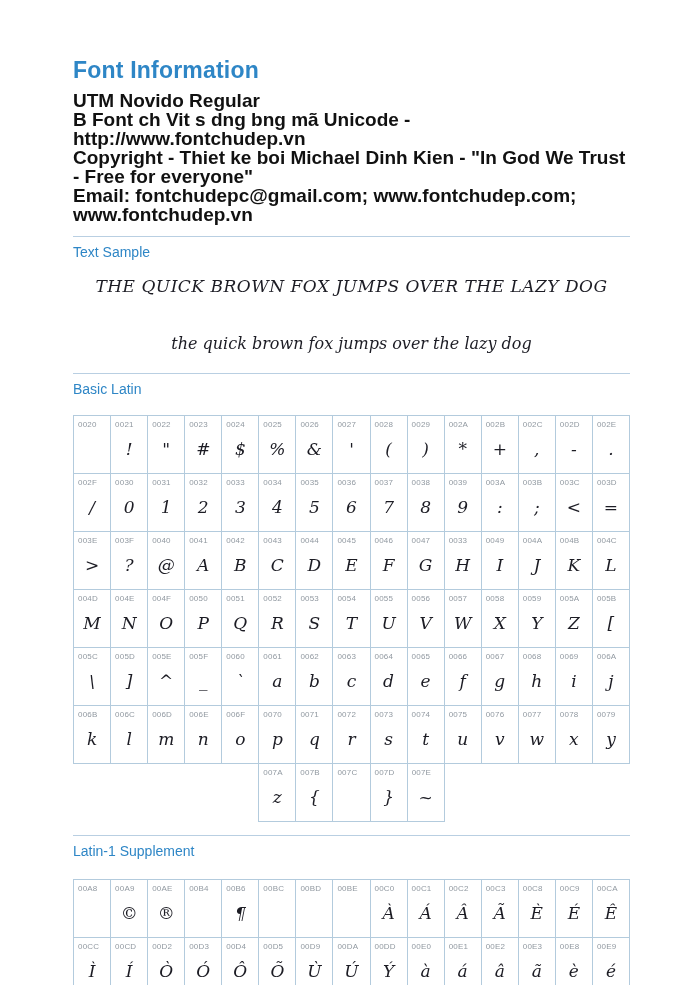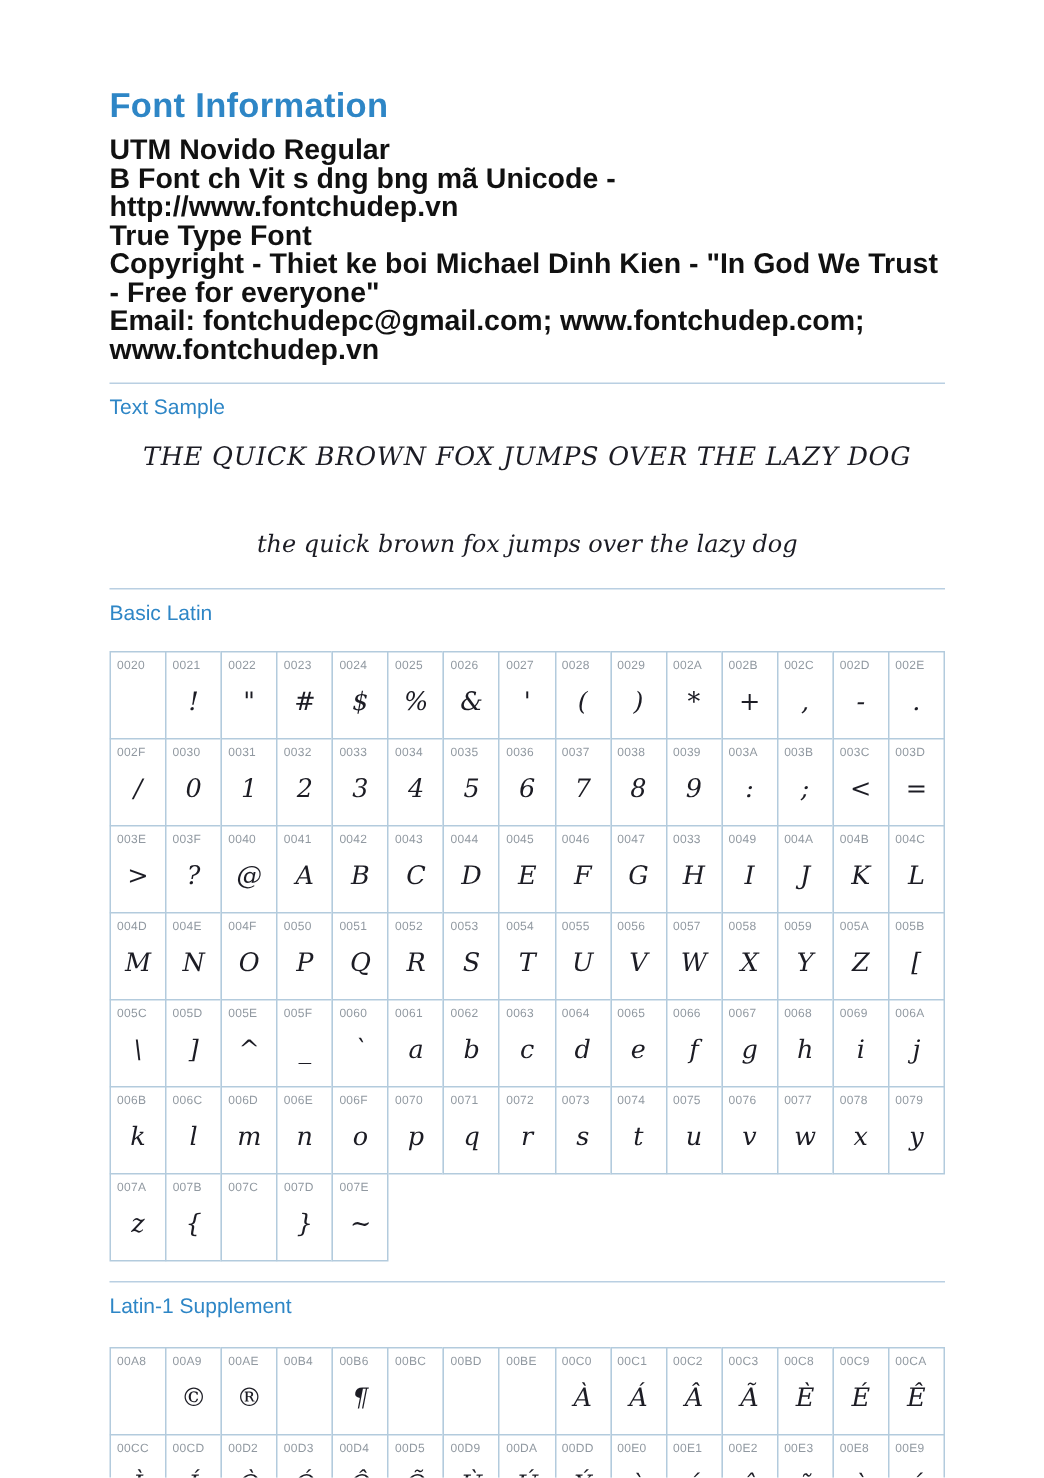--- a/index.html
+++ b/index.html
@@ -63,21 +63,21 @@
     margin-top: 38px;
     margin-bottom: 20px;
     text-align: center;
     font-family: "DejaVu Serif", serif;
     font-style: italic;
     font-size: 16px;
     color: #1c1c24;
   }
 
   .glyph-grid { margin-top: 18px; }
-  .grid-row { display: flex; }
+  .grid-row { display: flex; justify-content: center; }
   .grid-row + .grid-row { margin-top: -1px; }
   .cell {
     box-sizing: border-box;
     width: 38.1px;
     height: 59px;
     border: 1px solid #b3cbdd;
     display: flex;
     flex-direction: column;
     background: #ffffff;
   }
@@ -104,21 +104,20 @@
 </head>
 <body>
 
 <div class="page">
   <div class="content">
 
     <h1 class="title">Font Information</h1>
 
     <div class="info-line">UTM Novido Regular</div>
     <div class="info-line">B Font ch Vit s dng bng mã Unicode - http://www.fontchudep.vn</div>
-    <div class="info-line">True Type Font</div>
     <div class="info-line">Copyright - Thiet ke boi Michael Dinh Kien - "In God We Trust - Free for everyone"</div>
     <div class="info-line">Email: fontchudepc@gmail.com; www.fontchudep.com; www.fontchudep.vn</div>
 
     <hr class="rule rule-1">
 
     <h2 class="section-heading">Text Sample</h2>
     <div class="sample-upper">THE QUICK BROWN FOX JUMPS OVER THE LAZY DOG</div>
     <div class="sample-lower">the quick brown fox jumps over the lazy dog</div>
 
     <hr class="rule rule-2">

